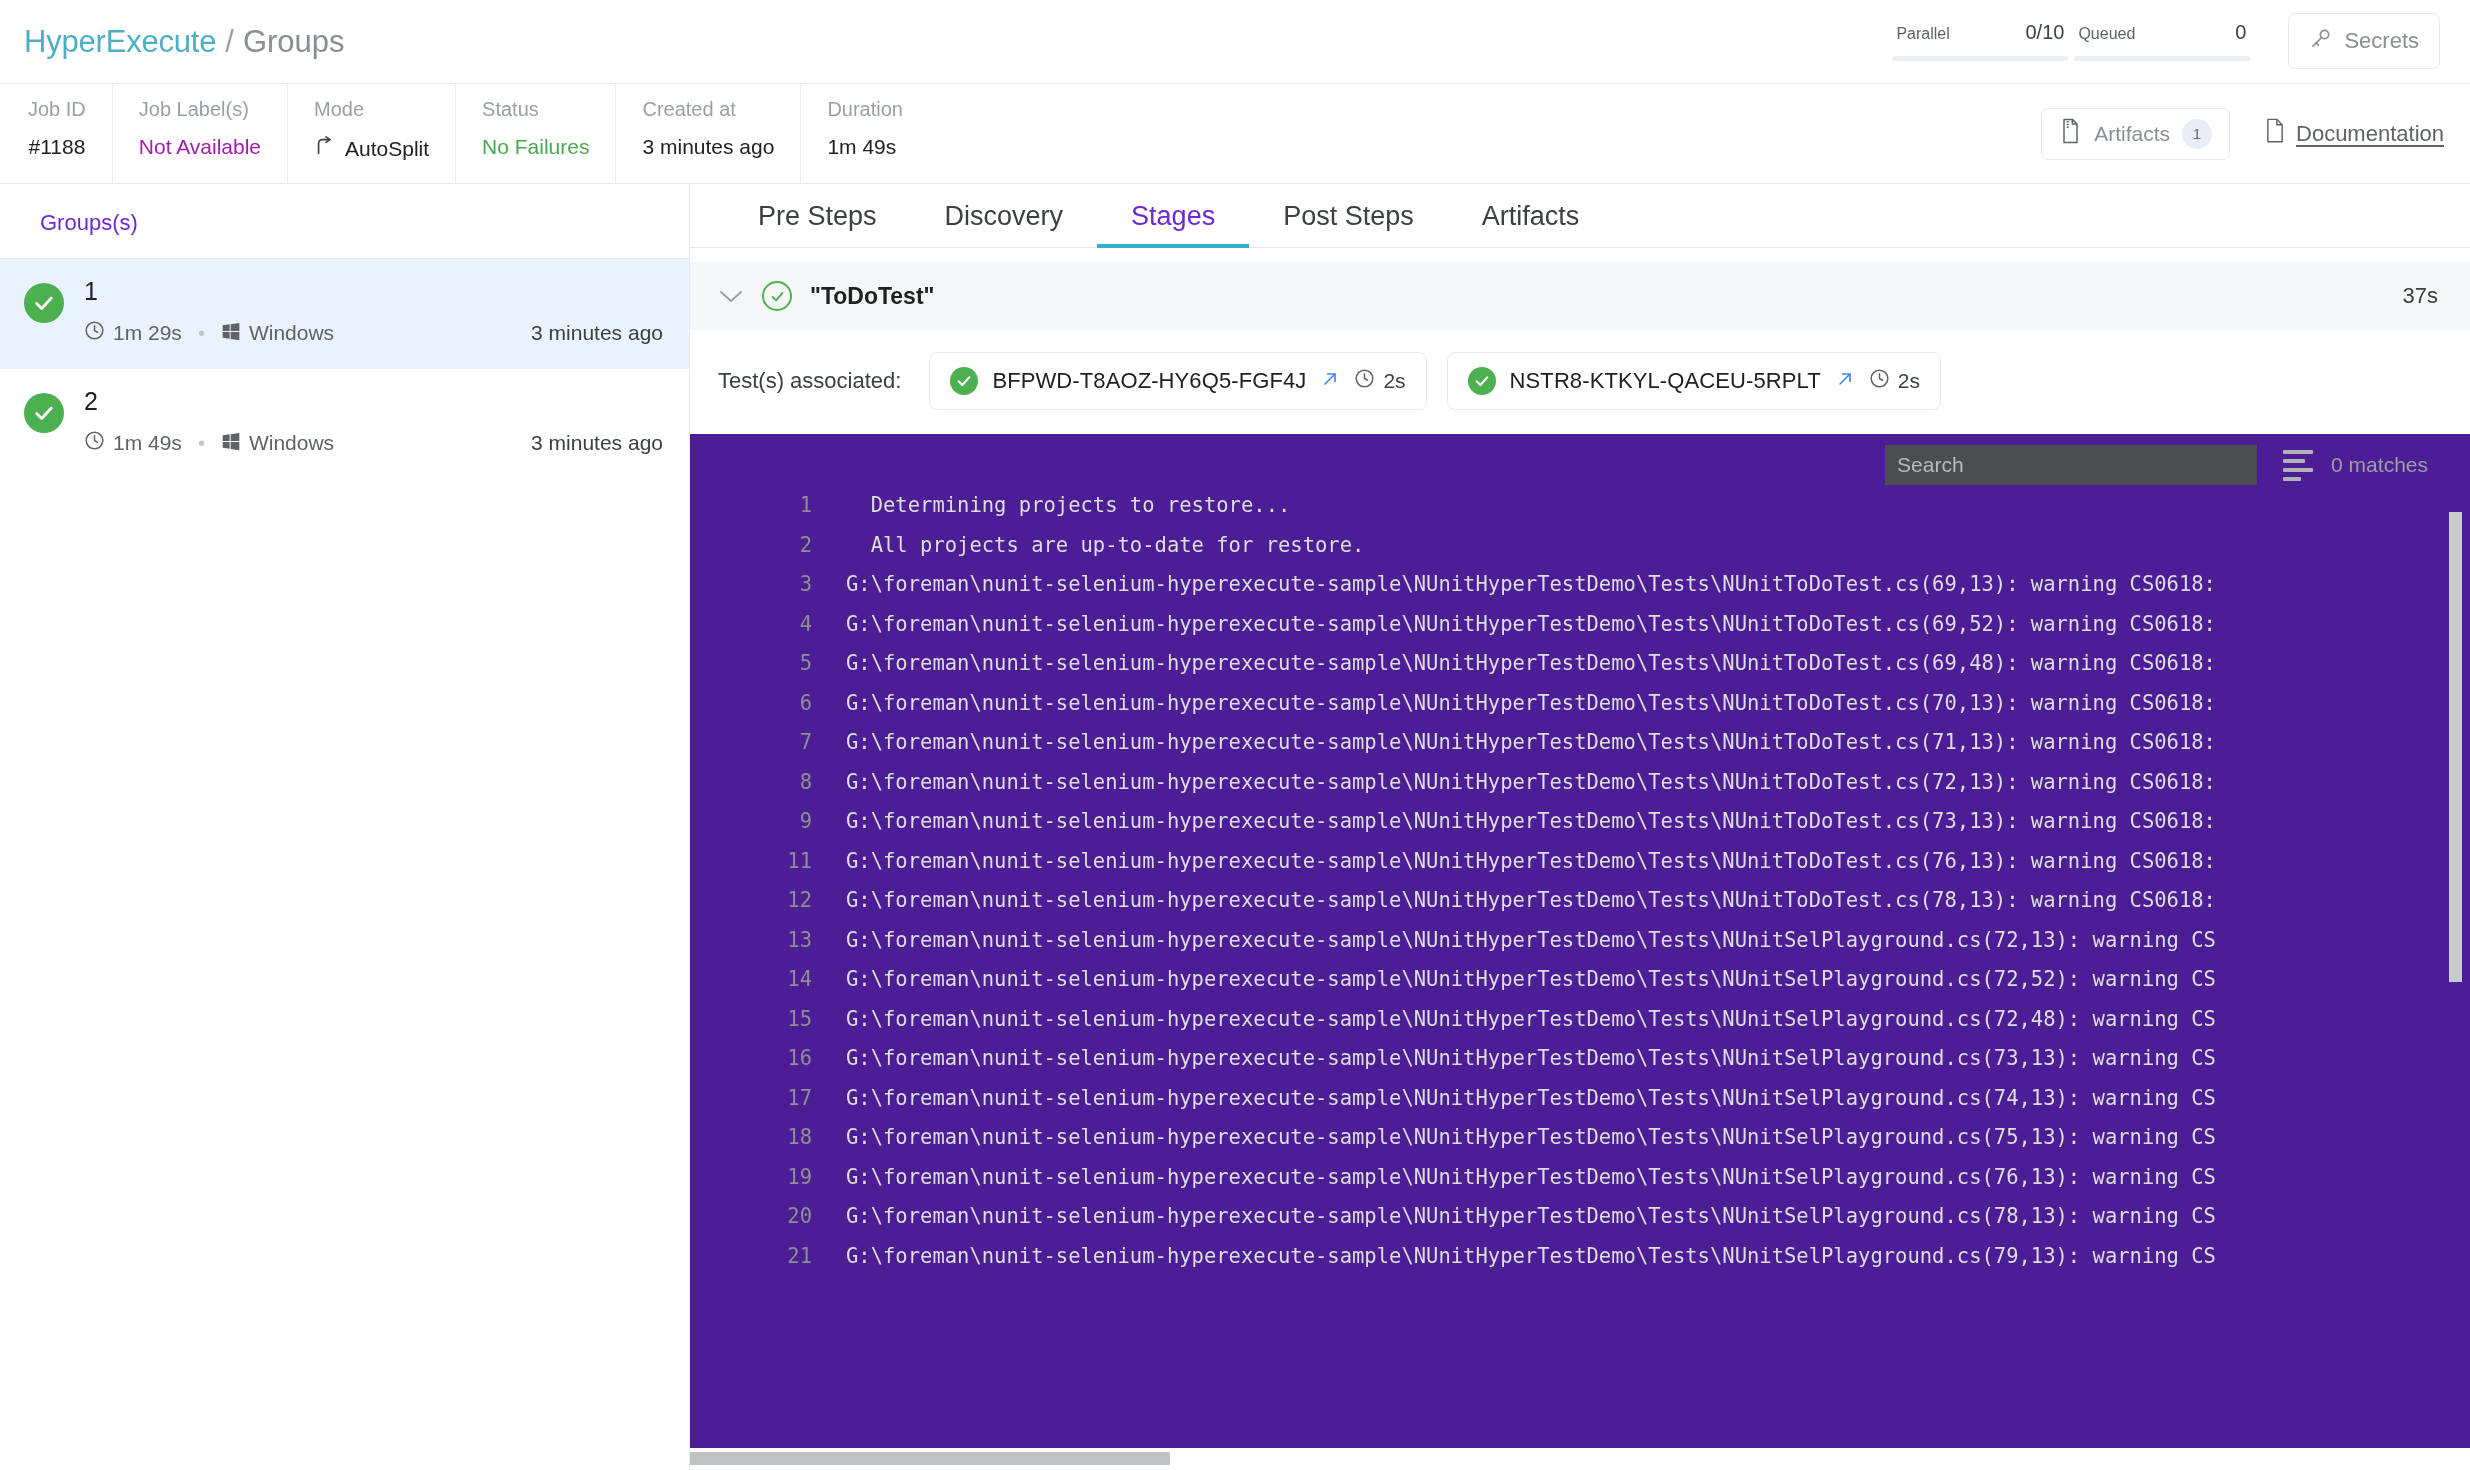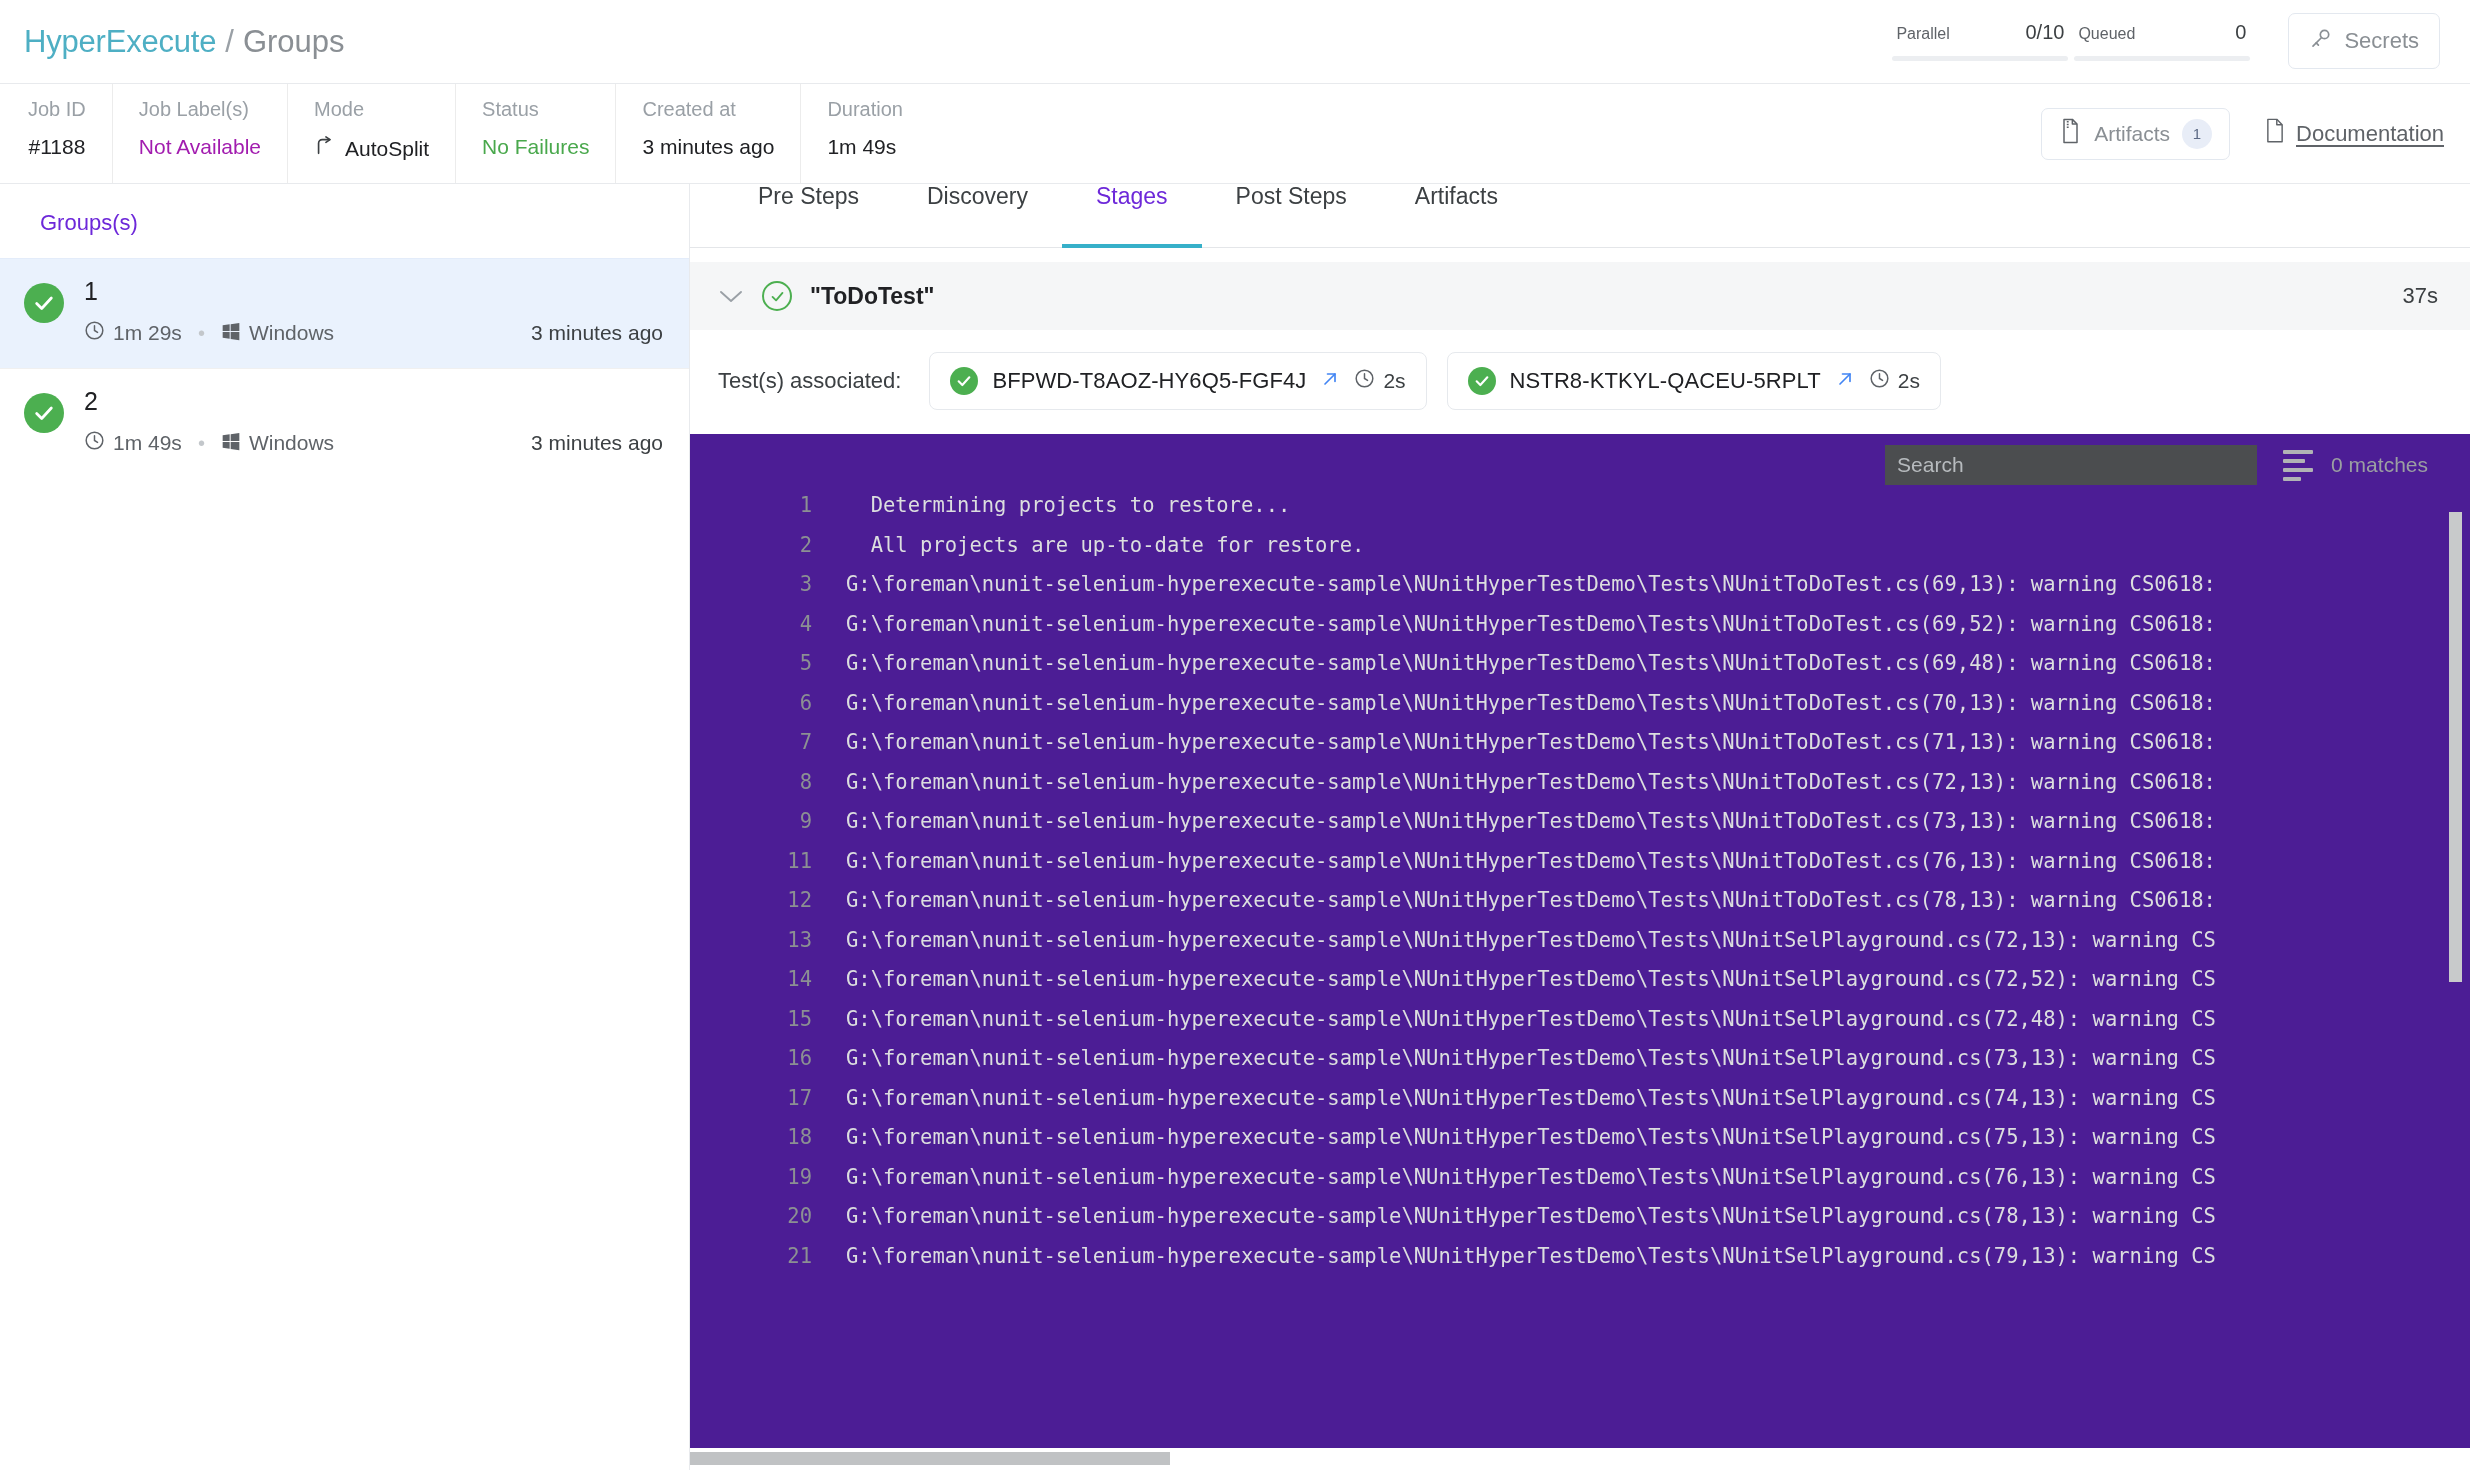--- a/index.html
+++ b/index.html
@@ -129,22 +129,22 @@
 
   
   .main { flex: 1; display: flex; flex-direction: column; min-width: 0; background: #fff; }
   .tabs {
     display: flex; align-items: flex-end; gap: 0;
     border-bottom: 1px solid #e4e6e9;
     padding-left: 34px;
     height: 64px;
   }
   .tab {
-    padding: 0 34px 34px 34px;
-    font-size: 23px; color: #3c4043;
+    padding: 0 34px 12px 34px;
+    font-size: 27px; color: #3c4043;
     cursor: pointer;
     border-bottom: 4px solid transparent;
     margin-bottom: -1px;
   }
   .tab.active { color: #6d28d9; border-bottom-color: #36b0c9; }
 
   .stage-header {
     margin: 14px 0 0 0;
     background: #f5f6f7;
     height: 68px;

